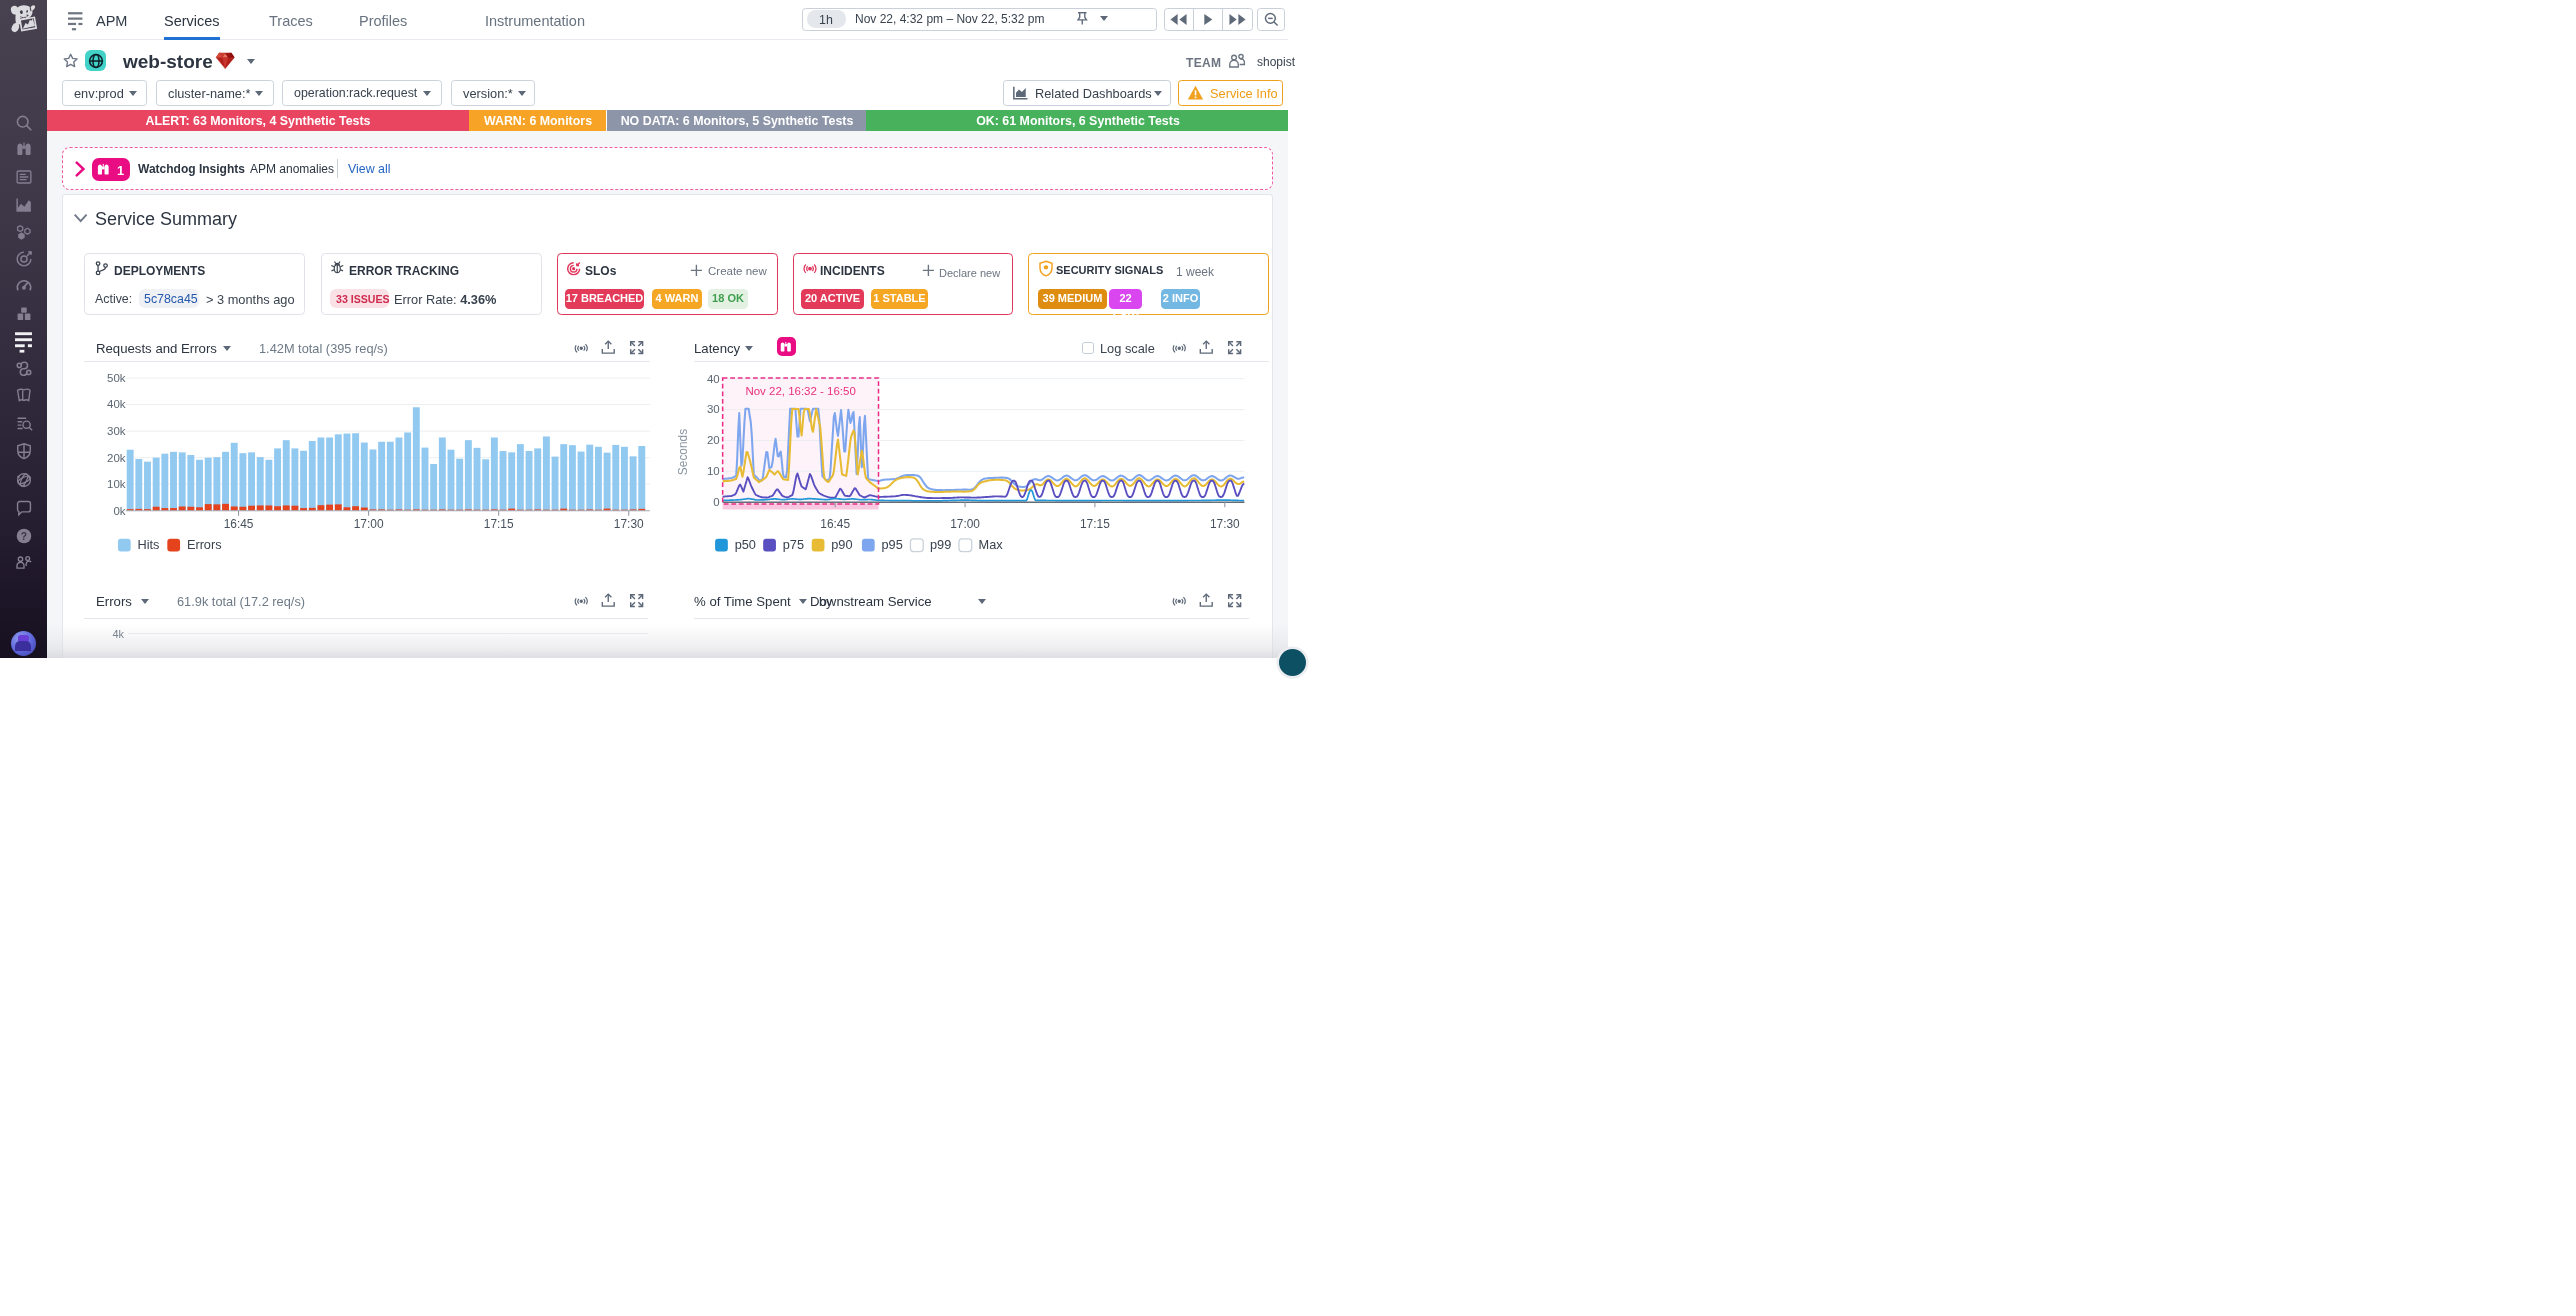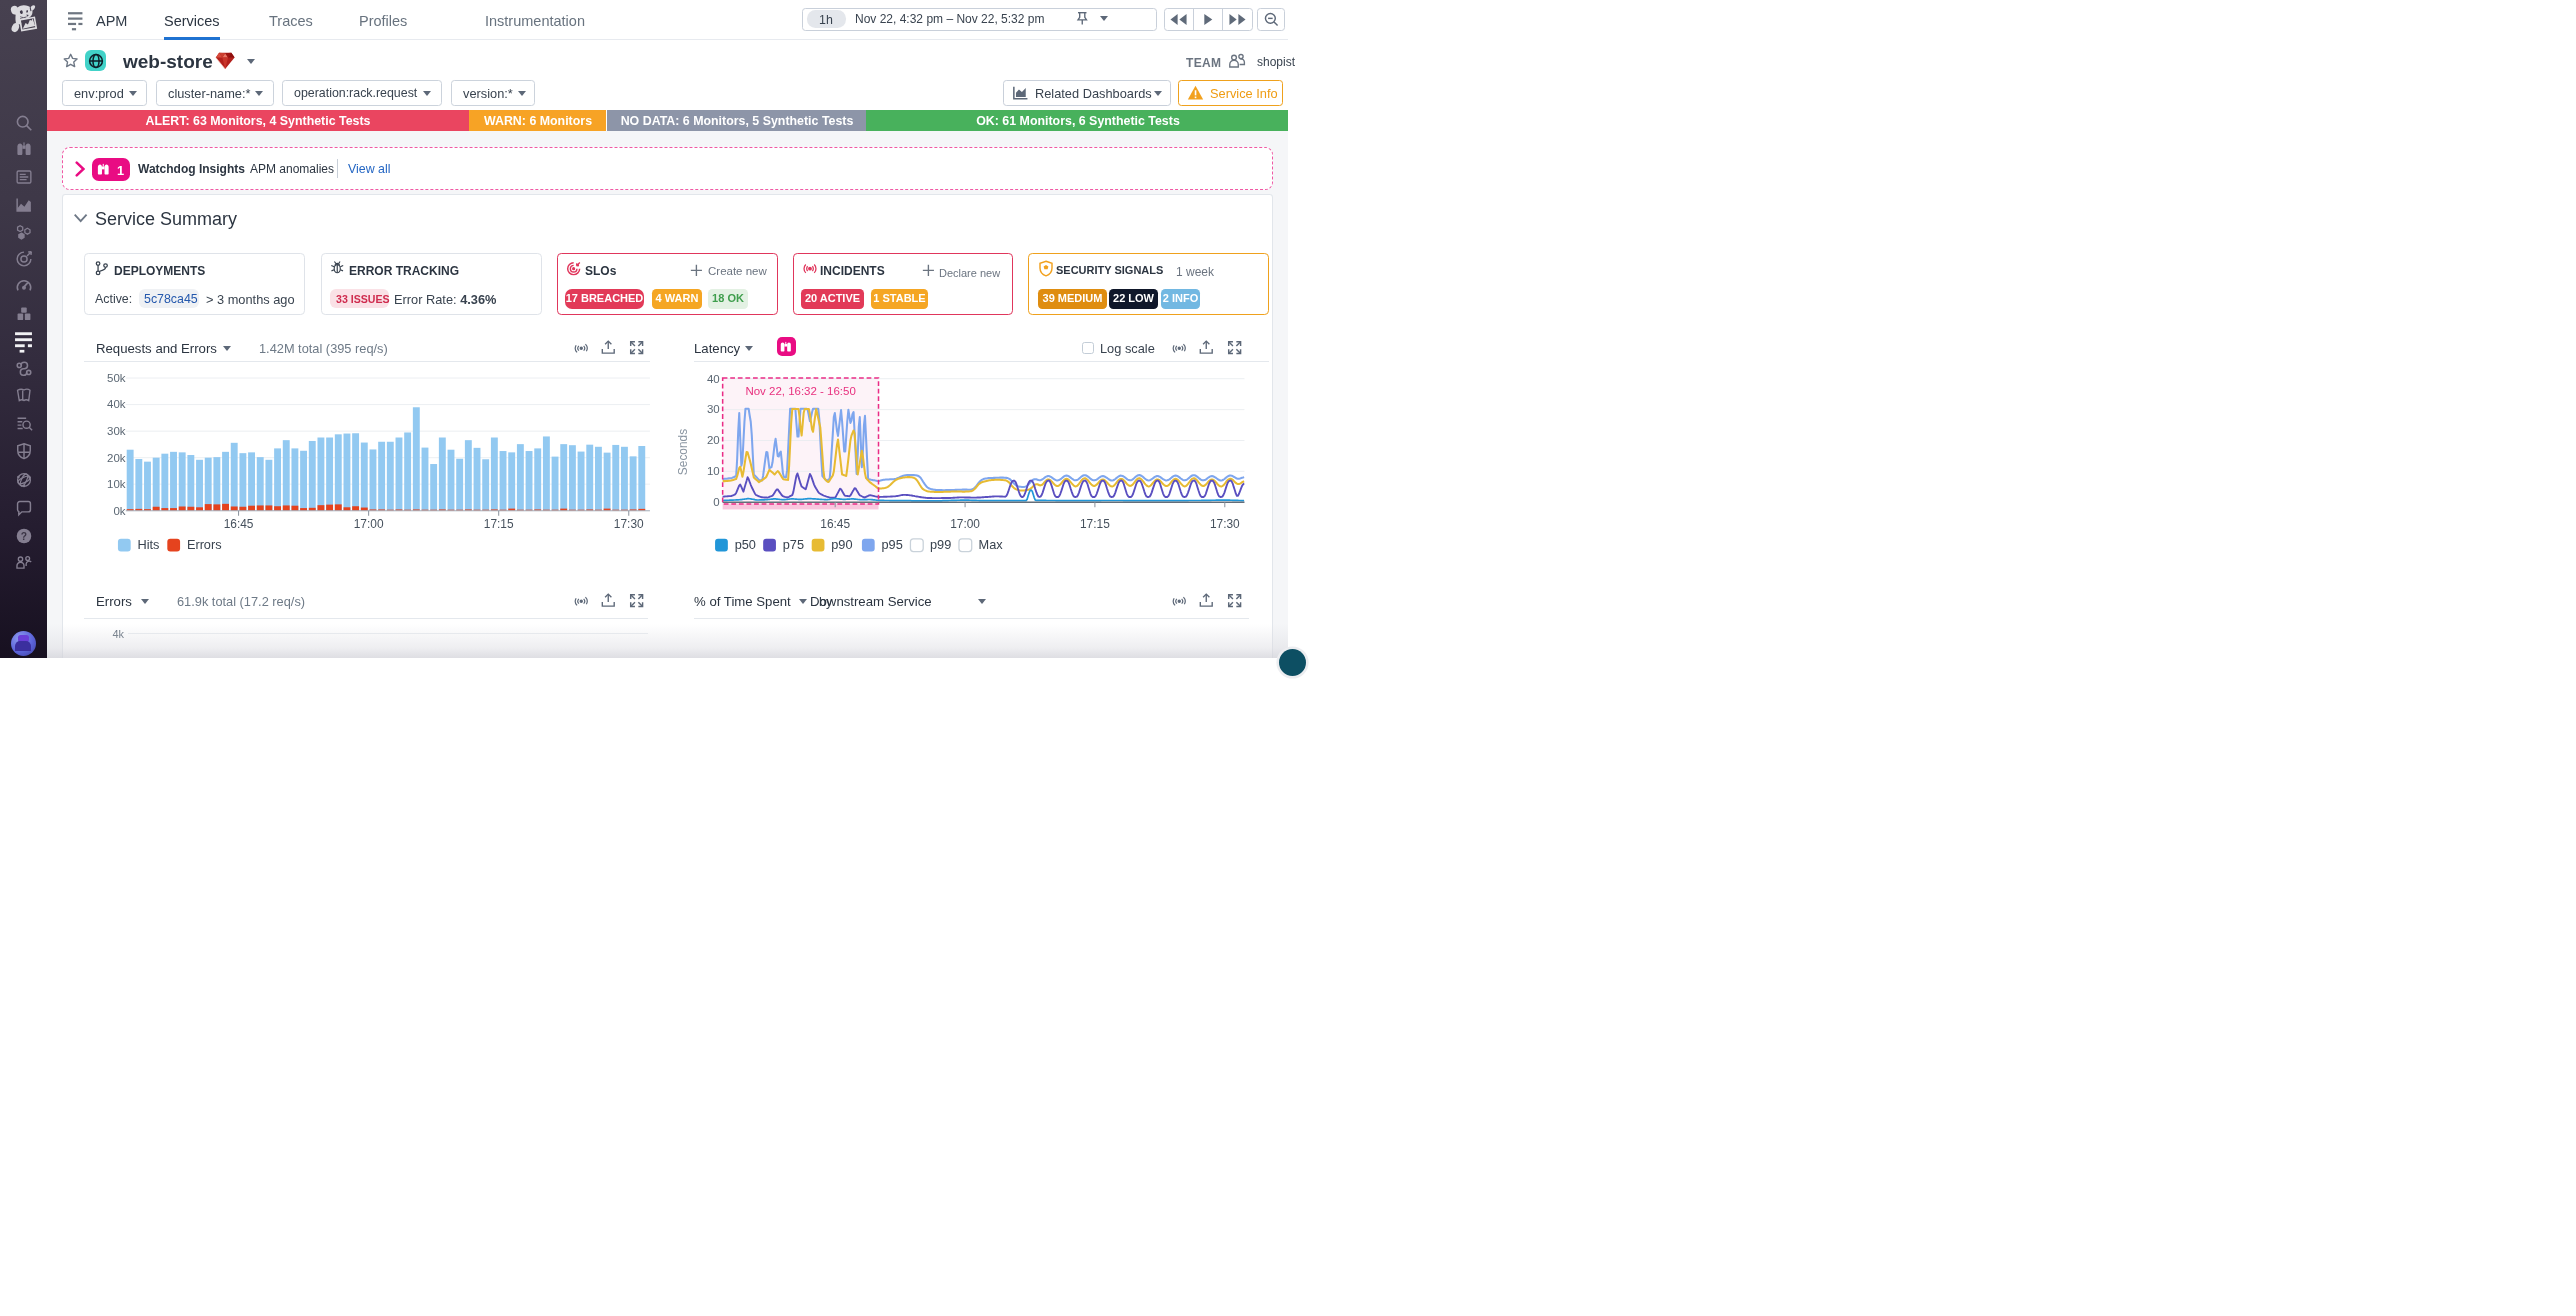--- a/index.html
+++ b/index.html
@@ -352,21 +352,21 @@
     <path d="M15 10.5 A4.5 4.5 0 1 1 10.5 6"></path>
     <circle cx="10.5" cy="10.5" r="1.2" fill="#e0365c"></circle>
     <path d="M14.5 6.5 L19 2 M14.5 6.5 l3.4 -0.3 M14.5 6.5 l0.3 -3.4" stroke-width="1.8"></path>
   </g>
 </svg>
 <div class="txt" style="left:585px;top:264px;font-size:12px;font-weight:bold;color:#2c3541;">SLOs</div>
 <svg class="ico" style="left:690px;top:264px;" width="12.8" height="12.8" viewBox="0 0 15 15">
     <path d="M7.5 1 v13 M1 7.5 h13" stroke="#6b7480" stroke-width="1.6"></path>
   </svg>
 <div class="txt" style="left:708px;top:265px;font-size:11.5px;color:#6b7480;">Create new</div>
-<div class="badge" style="left:565px;top:289px;width:79px;background:#e23a58;border-radius:7px;">17 BREACHED</div>
+<div class="badge" style="left:565px;top:289px;width:79px;background:#e23a58;">17 BREACHED</div>
 <div class="badge" style="left:652px;top:289px;width:50px;background:#f5a623;">4 WARN</div>
 <div class="badge" style="left:708px;top:289px;width:40px;background:#e3f1e3;color:#3f9e4d;">18 OK</div>
 
 <div class="abs" style="left:793px;top:253px;width:220px;height:62px;border:0.9px solid #e0365c;border-radius:4.3px;background:#fff;"></div>
 <svg class="ico" style="left:802px;top:261px;" width="16" height="15.3" viewBox="0 0 22 21">
   <g stroke="#e0365c" stroke-width="1.8" fill="none">
     <circle cx="11" cy="10.5" r="1.7" fill="#e0365c"></circle>
     <path d="M7.8 13.7 a4.5 4.5 0 0 1 0 -6.4 M14.2 7.3 a4.5 4.5 0 0 1 0 6.4"></path>
     <path d="M5.2 16.3 a8.2 8.2 0 0 1 0 -11.6 M16.8 4.7 a8.2 8.2 0 0 1 0 11.6"></path>
   </g>
@@ -380,21 +380,21 @@
 <div class="badge" style="left:871px;top:289px;width:57px;background:#f5a623;">1 STABLE</div>
 
 <div class="abs" style="left:1028px;top:253px;width:241px;height:62px;border:0.9px solid #efa11d;border-radius:4.3px;background:#fff;"></div>
 <svg class="ico" style="left:1038px;top:260px;" width="16" height="17" viewBox="0 0 20 21">
   <path d="M10 1.5 L17.5 4 V10 C17.5 15 14.5 18.3 10 19.7 C5.5 18.3 2.5 15 2.5 10 V4 Z" stroke="#f2a11e" stroke-width="1.8" fill="none"></path>
   <path d="M10 6 L13 8 L12 11.5 L8 11.5 L7 8 Z" fill="#f2a11e"></path>
 </svg>
 <div class="txt" style="left:1056px;top:264px;font-size:11px;font-weight:bold;color:#2c3541;">SECURITY SIGNALS</div>
 <div class="txt" style="left:1176px;top:265px;font-size:12px;color:#6b7480;">1 week</div>
 <div class="badge" style="left:1038px;top:289px;width:69px;background:#df8d10;">39 MEDIUM</div>
-<div class="badge" style="left:1109px;top:289px;width:49px;background:#0f172a;">22 LOW</div>
+<div class="badge" style="left:1109px;top:289px;width:33px;background:#d946ef;">22 LOW</div>
 <div class="badge" style="left:1161px;top:289px;width:39px;background:#72b8e2;">2 INFO</div>
 
 <div class="txt" style="left:96px;top:341px;font-size:13.2px;font-weight:500;color:#2c3541;">Requests and Errors</div>
 <div class="caret" style="left:223px;top:346px;"></div>
 <div class="txt" style="left:259px;top:341px;font-size:12.8px;color:#6e7a87;">1.42M total (395 req/s)</div>
 <svg class="ico" style="left:574px;top:341px;" width="14.5" height="14.5" viewBox="0 0 17 17">
   <g stroke="#5d6878" stroke-width="1.4" fill="none">
     <circle cx="8.5" cy="8.5" r="1.3" fill="#5d6878"></circle>
     <path d="M5.7 11.3 a4 4 0 0 1 0 -5.6 M11.3 5.7 a4 4 0 0 1 0 5.6"></path>
     <path d="M3.6 13.4 a7 7 0 0 1 -1.1 -8.4 M13.4 3.6 a7 7 0 0 1 1.1 8.4"></path>

